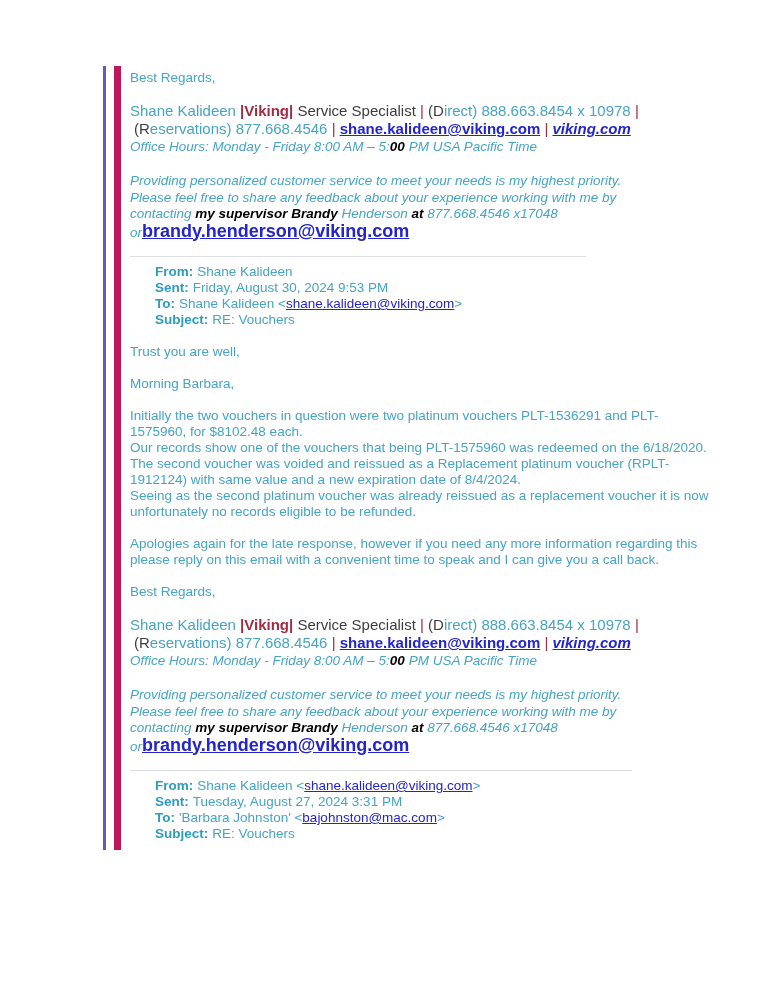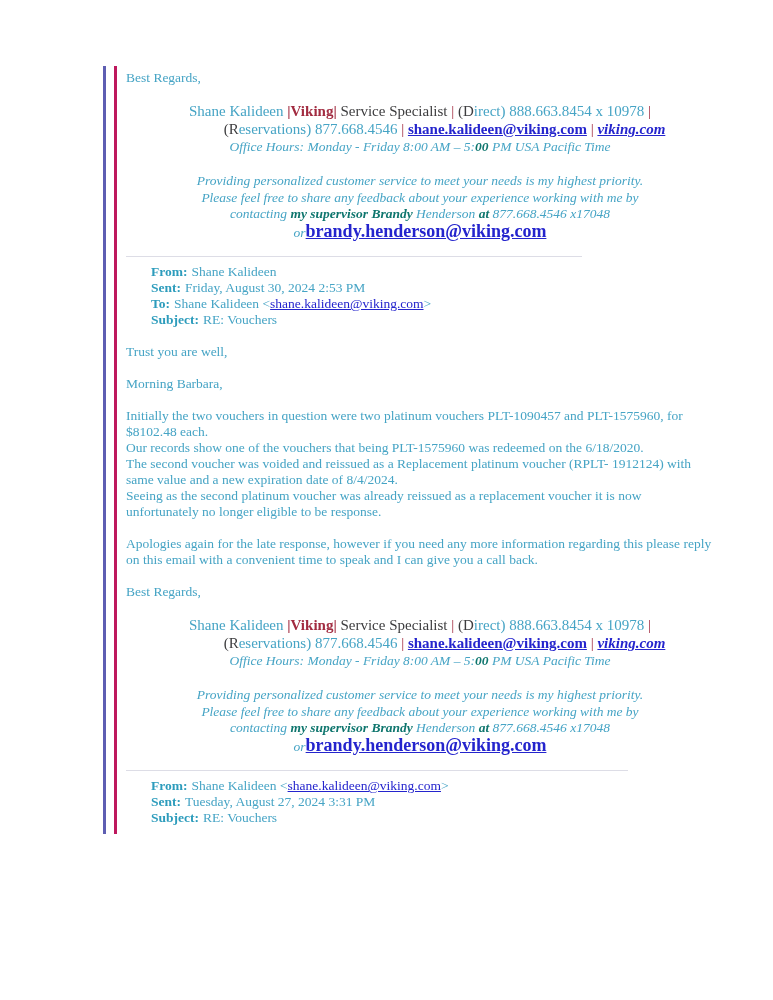--- a/index.html
+++ b/index.html
@@ -4,36 +4,36 @@
 <style>
   * { margin:0; padding:0; box-sizing:border-box; }
   html,body { background:#ffffff; }
   body {
     width:773px; height:1000px;
     font-family:"Liberation Sans", sans-serif;
     overflow:hidden;
   }
   .page { padding:66px 30px 0 103px; }
   .quote-outer { border-left:3px solid #5e5eb2; padding-left:8px; }
-  .quote-inner { border-left:3px solid #be185d; padding-left:9px; padding-top:4px; padding-bottom:8px; width:600px;font-family:Liberation Serif, serif; }
+  .quote-inner { border-left:7px solid #be185d; padding-left:9px; padding-top:4px; padding-bottom:8px; width:600px; }
 
   .teal  { color:#46a4c5; }
   .tealb { color:#2d9cbc; font-weight:bold; }
   .dark  { color:#3d3d3f; }
-  .darkb { color:#0f766e; font-weight:bold; }
+  .darkb { color:#000000; font-weight:bold; }
   .red   { color:#a22c41; }
   .redb  { color:#a22c41; font-weight:bold; }
   .it    { font-style:italic; }
 
   .body-line { font-size:13.5px; line-height:16px; color:#46a4c5; }
   .para { margin-bottom:16px; }
-  .para-sm { margin-bottom:15px;text-align:center; }
+  .para-sm { margin-bottom:15px; }
 
   .sig-main { font-size:15px; line-height:18px; color:#46a4c5; }
-  .sig-line2 { padding-left:4px;margin-left:45px; }
+  .sig-line2 { padding-left:4px; }
   .hours { font-size:13.5px; line-height:17px; margin-bottom:18px; }
   .fb { font-size:13.5px; line-height:16.5px; }
 
   a.lk { color:#2424cd; text-decoration:underline; font-weight:bold; cursor:pointer; }
   a.lk-sm { color:#2424cd; text-decoration:underline; font-weight:normal; cursor:pointer; }
   .lk-big { font-size:18px; font-style:normal; }
   .site-link { font-style:italic; }
 
   .hdr { font-size:13.5px; line-height:16px; color:#46a4c5; }
   .hdr-row { white-space:nowrap; }
@@ -59,33 +59,33 @@
         <div class="fb it teal">Providing personalized customer service to meet your needs is my highest priority.</div>
         <div class="fb it teal">Please feel free to share any feedback about your experience working with me by</div>
         <div class="fb it"><span class="teal">contacting </span><span class="darkb">my supervisor Brandy </span><span class="teal">Henderson </span><span class="darkb">at </span><span class="teal">877.668.4546 x17048</span></div>
         <div class="fb it"><span class="teal">or</span><a class="lk lk-big">brandy.henderson@viking.com</a></div>
       </div>
 
       <hr class="sep sep-1">
 
       <div class="hdr para">
         <div class="hdr-row"><span class="tealb hdr-label">From:</span><span>Shane Kalideen</span></div>
-        <div class="hdr-row"><span class="tealb hdr-label">Sent:</span><span>Friday, August 30, 2024 2:53 PM</span></div>
+        <div class="hdr-row"><span class="tealb hdr-label">Sent:</span><span>Friday, August 30, 2024 9:53 PM</span></div>
         <div class="hdr-row"><span class="tealb hdr-label">To:</span><span>Shane Kalideen &lt;</span><a class="lk-sm">shane.kalideen@viking.com</a><span>&gt;</span></div>
         <div class="hdr-row"><span class="tealb hdr-label">Subject:</span><span>RE: Vouchers</span></div>
       </div>
 
       <div class="body-line para">Trust you are well,</div>
       <div class="body-line para">Morning Barbara,</div>
 
       <div class="para">
-        <div class="body-line">Initially the two vouchers in question were two platinum vouchers PLT-1090457 and PLT-1575960, for $8102.48 each.</div>
+        <div class="body-line">Initially the two vouchers in question were two platinum vouchers PLT-1536291 and PLT-1575960, for $8102.48 each.</div>
         <div class="body-line">Our records show one of the vouchers that being PLT-1575960 was redeemed on the 6/18/2020.</div>
         <div class="body-line">The second voucher was voided and reissued as a Replacement platinum voucher (RPLT- 1912124) with same value and a new expiration date of 8/4/2024.</div>
-        <div class="body-line">Seeing as the second platinum voucher was already reissued as a replacement voucher it is now unfortunately no longer eligible to be response.</div>
+        <div class="body-line">Seeing as the second platinum voucher was already reissued as a replacement voucher it is now unfortunately no records eligible to be refunded.</div>
       </div>
 
       <div class="body-line para">Apologies again for the late response, however if you need any more information regarding this please reply on this email with a convenient time to speak and I can give you a call back.</div>
 
       <div class="body-line para">Best Regards,</div>
 
       <div class="para-sm">
         <div class="sig-main"><span class="teal">Shane Kalideen </span><span class="redb">|</span><span class="redb">Viking</span><span class="redb">| </span><span class="dark">Service Specialist </span><span class="red">| </span><span class="dark">(D</span><span class="teal">irect) </span><span class="teal">888.663.8454 x 10978 </span><span class="red">|</span></div>
         <div class="sig-main sig-line2"><span class="dark">(R</span><span class="teal">eservations) </span><span class="teal">877.668.4546 </span><span class="red">| </span><a class="lk">shane.kalideen@viking.com</a><span class="red"> | </span><a class="lk site-link">viking.com</a></div>
         <div class="hours it"><span class="teal">Office Hours: Monday - Friday 8:00 AM – 5:</span><span class="darkb">00</span><span class="teal"> PM USA Pacific Time</span></div>
@@ -93,18 +93,19 @@
         <div class="fb it teal">Please feel free to share any feedback about your experience working with me by</div>
         <div class="fb it"><span class="teal">contacting </span><span class="darkb">my supervisor Brandy </span><span class="teal">Henderson </span><span class="darkb">at </span><span class="teal">877.668.4546 x17048</span></div>
         <div class="fb it"><span class="teal">or</span><a class="lk lk-big">brandy.henderson@viking.com</a></div>
       </div>
 
       <hr class="sep sep-2">
 
       <div class="hdr">
         <div class="hdr-row"><span class="tealb hdr-label">From:</span><span>Shane Kalideen &lt;</span><a class="lk-sm">shane.kalideen@viking.com</a><span>&gt;</span></div>
         <div class="hdr-row"><span class="tealb hdr-label">Sent:</span><span>Tuesday, August 27, 2024 3:31 PM</span></div>
+        <div class="hdr-row"><span class="tealb hdr-label">To:</span><span>'Barbara Johnston' &lt;</span><a class="lk-sm">bajohnston@mac.com</a><span>&gt;</span></div>
         <div class="hdr-row"><span class="tealb hdr-label">Subject:</span><span>RE: Vouchers</span></div>
       </div>
 
     </div>
   </div>
 </div>
 
 </body></html>

